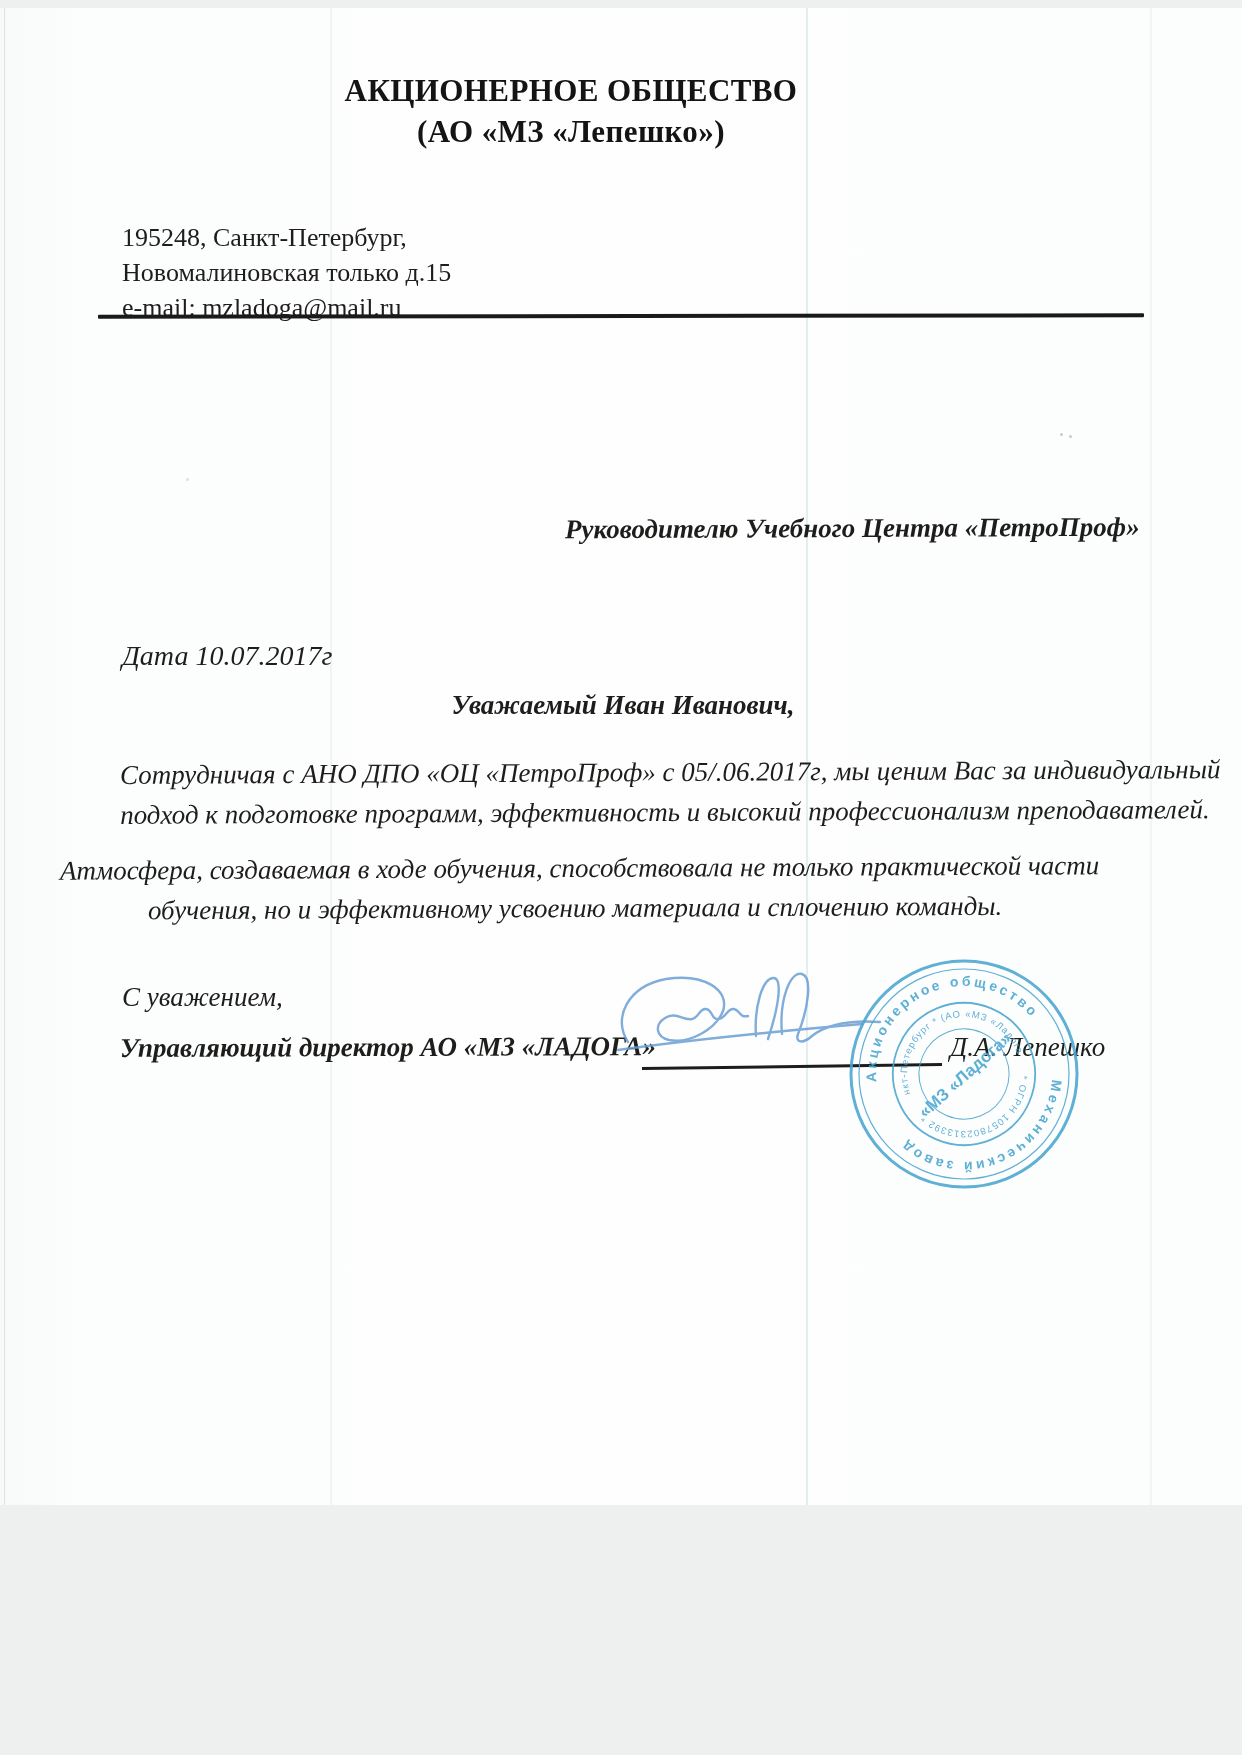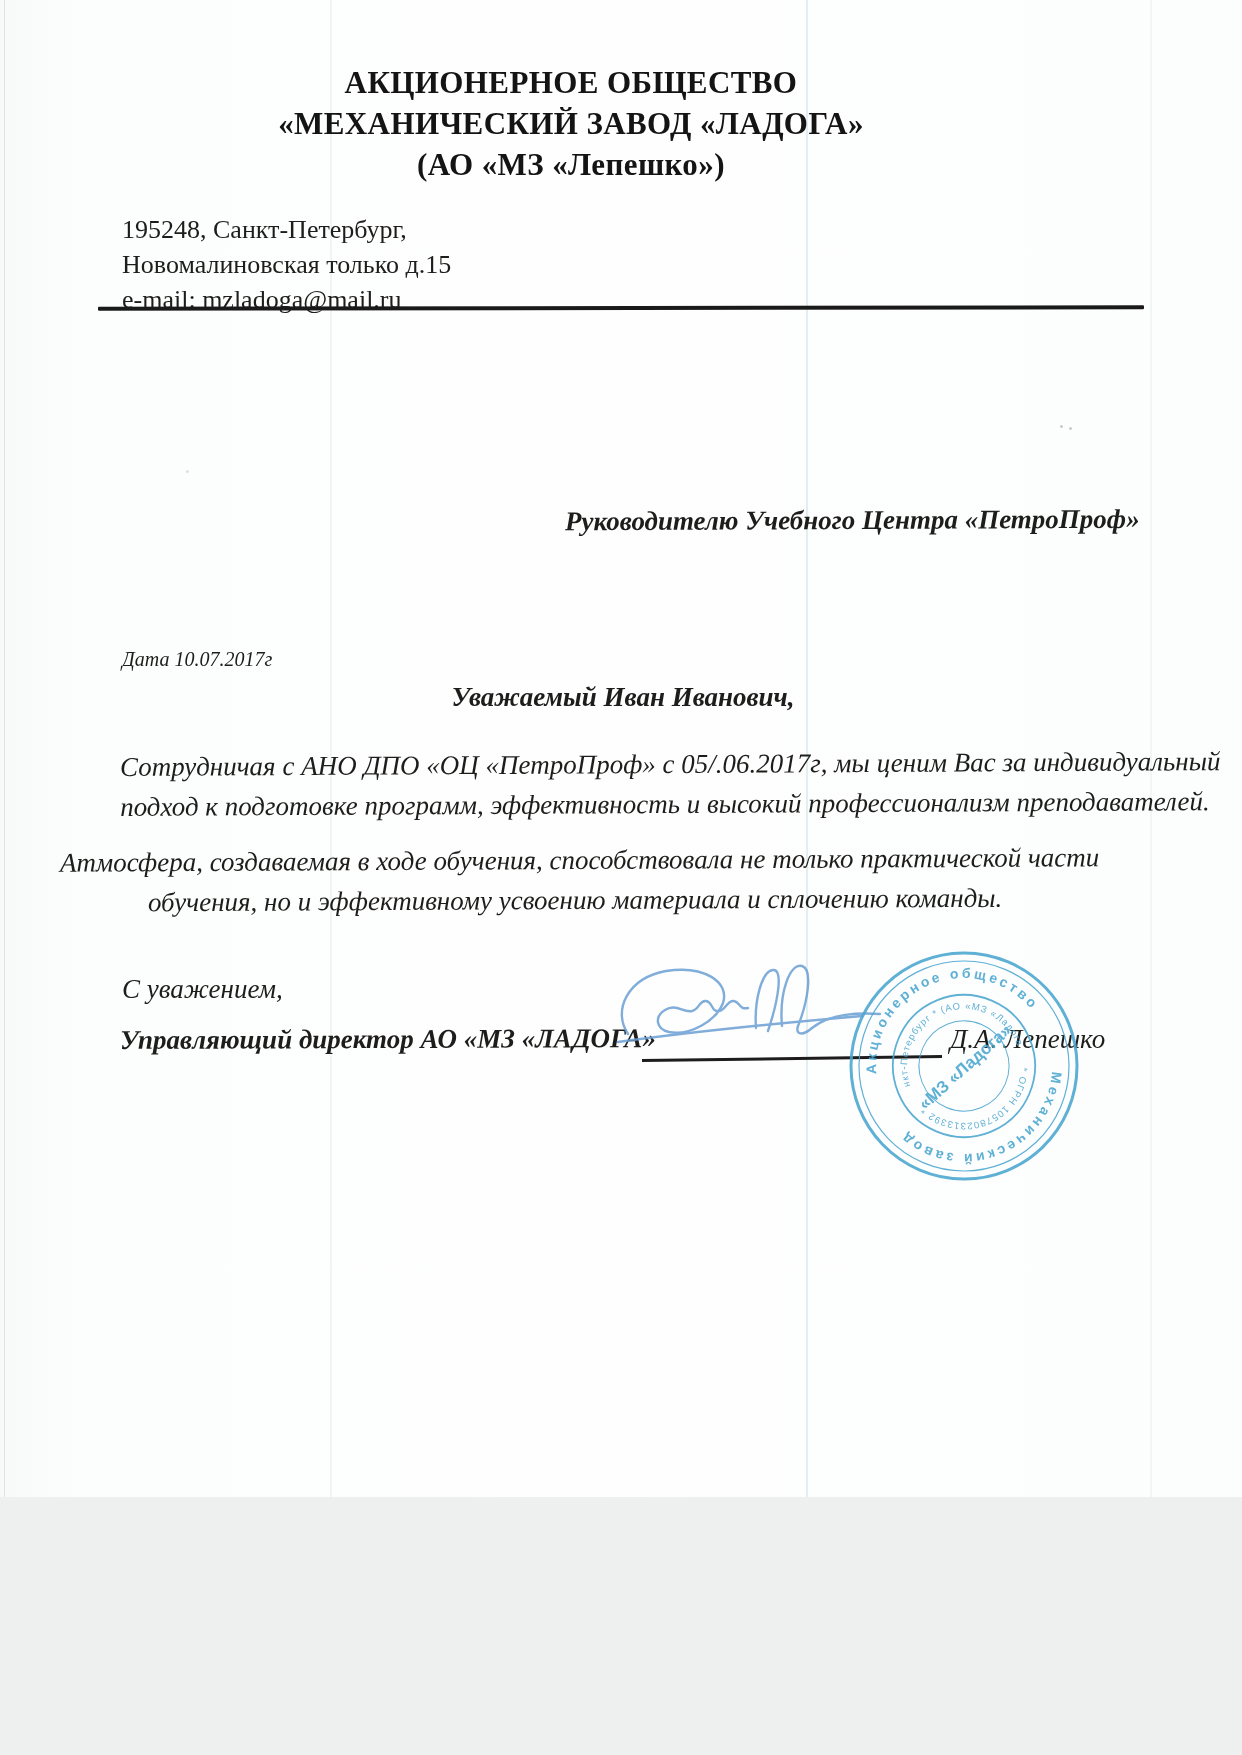--- a/index.html
+++ b/index.html
@@ -1,19 +1,19 @@
 <!DOCTYPE html>
 <html><head>
 <meta charset="utf-8">
 <style>
   html,body{margin:0;padding:0;background:#eef0ef;}
   .page{
     position:relative;
     width:1242px;height:1497px;
-    margin:0 auto;
+    margin:8px auto;
     background:linear-gradient(90deg,#f7faf9 0%,#fcfdfd 6%,#fefefe 45%,#fcfdfd 100%);
     font-family:"Liberation Serif","DejaVu Serif",serif;
     color:#1d1d1b;
     overflow:hidden;
   }
   
   .streak{position:absolute;top:0;bottom:0;width:2px;pointer-events:none;}
   .streak.s1{left:806px;background:rgba(196,220,224,.45);}
   .streak.s2{left:330px;background:rgba(205,222,224,.28);}
   .streak.s3{left:1150px;background:rgba(210,224,226,.25);}
@@ -27,21 +27,21 @@
   }
   .sender{position:absolute;top:212px;left:122px;font-size:26px;line-height:35px;}
   .requisites{position:absolute;top:208px;left:872px;font-size:26px;line-height:35px;}
   .rule{position:absolute;top:306px;left:98px;width:1046px;height:4px;background:#1a1a1a;border-radius:1px;transform:rotate(-.08deg);}
 
   .addressee{
     position:absolute;top:505px;right:102px;
     font-size:27px;font-weight:700;font-style:italic;white-space:nowrap;
     transform:rotate(-.25deg);
   }
-  .date-line{position:absolute;top:648px;left:122px;font-size:20px;font-style:italic;}
+  .date-line{position:absolute;top:632px;left:122px;font-size:28px;font-style:italic;}
   .salutation{
     position:absolute;top:682px;left:0;width:1246px;text-align:center;
     font-size:27px;font-weight:700;font-style:italic;
   }
   .para{font-size:27px;font-style:italic;line-height:40px;}
   .para .line{white-space:nowrap;}
   .p1{position:absolute;top:744px;left:120px;transform:rotate(-.3deg);}
   .p2{position:absolute;top:840px;left:60px;width:1030px;text-align:center;transform:rotate(-.3deg);}
 
   .regards{position:absolute;top:974px;left:122px;font-size:27px;font-style:italic;text-align:center;}
@@ -61,21 +61,20 @@
   <div class="edge-line"></div>
   <div class="streak s1"></div>
   <div class="streak s2"></div>
   <div class="streak s3"></div>
   <div class="speck" style="left:1060px;top:425px;"></div>
   <div class="speck" style="left:1069px;top:427px;"></div>
   <div class="speck" style="left:186px;top:470px;opacity:.3;"></div>
 
   <div class="header">
     <div>АКЦИОНЕРНОЕ ОБЩЕСТВО</div>
-    <div>«МЕХАНИЧЕСКИЙ ЗАВОД «ЛАДОГА»</div>
     <div>(АО «МЗ «Лепешко»)</div>
   </div>
 
   <div class="sender">
     <div>195248, Санкт-Петербург,</div>
     <div>Новомалиновская только д.15</div>
     <div>e-mail: mzladoga@mail.ru</div>
   </div>
 
 

